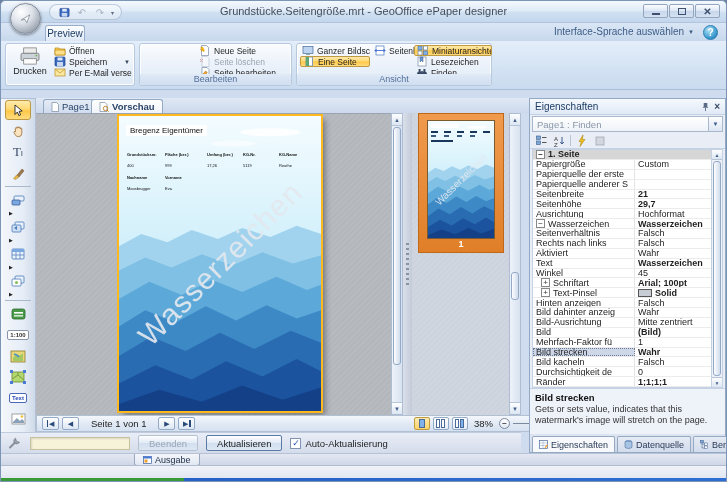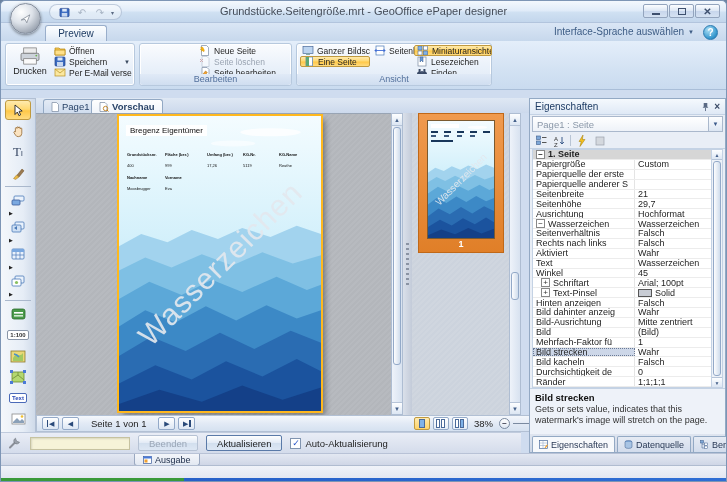--- a/index.html
+++ b/index.html
@@ -20,21 +20,21 @@
   .title{position:absolute;left:120px;right:120px;top:4px;text-align:center;font-size:11px;color:#444c58;white-space:nowrap;overflow:hidden}
   .winctl{position:absolute;right:6px;top:3px;display:flex;gap:1px}
   .wc{width:25px;height:14px;border:1px solid #93a4bd;border-radius:2px;display:flex;align-items:center;justify-content:center;
     background:linear-gradient(#fbfdff,#dde7f4 48%,#c7d6ec 52%,#d5e2f2);color:#3e506e}
   .wc .minbar{width:8px;height:2px;background:#3e506e;margin-top:6px}
   .wc .restbox{width:8px;height:7px;border:1.5px solid #3e506e}
   .wc.close{font-size:10px;font-weight:bold}
 
   
   .tabrow{position:absolute;left:0;top:22px;width:100%;height:18px;background:linear-gradient(#dae6f5,#c7d8ec)}
-  .preview-tab{position:absolute;left:44px;top:2px;width:62px;height:16px;border:1px solid #99aecb;border-bottom:none;
+  .preview-tab{position:absolute;left:44px;top:2px;width:40px;height:16px;border:1px solid #99aecb;border-bottom:none;
     border-radius:3px 3px 0 0;background:linear-gradient(#fdfeff,#eef4fb 55%,#dde8f5);
     font-size:10px;color:#1e3c64;text-align:center;line-height:15px}
   .lang{position:absolute;right:32px;top:3px;font-size:10px;color:#3e5d85;display:flex;align-items:center;gap:4px}
   .lang .caret{font-size:6px}
   .help-btn{position:absolute;right:8px;top:2px;width:15px;height:15px;border-radius:50%;border:1px solid #2a7ab0;
     background:radial-gradient(circle at 35% 30%,#aee0f5,#3a9bd0 65%,#1a70aa);color:#fff;font-size:10px;font-weight:bold;
     text-align:center;line-height:14px}
 
   
   .ribbon{position:absolute;left:0;top:40px;width:100%;height:49px;
@@ -164,21 +164,21 @@
   .pg-rows{position:absolute;left:0;top:0;right:11px;bottom:0;display:flex;flex-direction:column}
   .pg-row{flex:1;display:flex;border-bottom:1px solid #ececec;min-height:0;overflow:hidden}
   .pg-name{width:102px;flex:none;display:flex;align-items:center;font-size:9px;line-height:10px;color:#1e1e1e;
     border-right:1px solid #e4e4e4;padding-left:3px;white-space:nowrap;overflow:hidden}
   .pg-name.ind{padding-left:3px}
   .pg-name.indbox{padding-left:8px}
   .pg-box{width:9px;height:9px;flex:none;border:1px solid #888;background:#fff;font-size:8px;line-height:7px;text-align:center;
     color:#333;margin-right:3px}
   .pg-value{flex:1;display:flex;align-items:center;font-size:9px;line-height:10px;color:#1e1e1e;padding-left:3px;
     white-space:nowrap;overflow:hidden}
-  .pg-value.bold{font-weight:normal}
+  .pg-value.bold{font-weight:bold}
   .pg-cat{background:#d6d6d6}
   .pg-cat .pg-name{font-weight:bold;border-right:none;width:auto}
   .pg-sel .pg-name{background:#cdd7e8;outline:1px dotted #6a7a96;outline-offset:-1px}
   .swatch{width:14px;height:8px;flex:none;background:#c8ccd4;border:1px solid #555;margin-right:3px}
   .pg-scroll{position:absolute;right:0;top:0;bottom:0;width:11px;background:#eef2f8;border-left:1px solid #c4d2e4}
   .pg-scroll .sbtn{height:10px;font-size:5px}
   .pg-scroll .sthumb{top:11px;bottom:11px}
   .p-desc{height:46px;flex:none;background:#eef2f9;border-top:1px solid #c4d2e4;padding:3px 5px;font-size:9px;line-height:11px;color:#333}
   .p-desc b{display:block;font-size:9.5px;margin-bottom:1px;color:#111}
   .p-tabs{height:18px;flex:none;display:flex;gap:2px;padding:2px 2px 0;background:linear-gradient(#dfe5f0,#cdd6e6)}
@@ -612,21 +612,21 @@
       <div class="p-header">
         <span>Eigenschaften</span>
         <div class="spacer"></div>
         <svg width="9" height="10" viewBox="0 0 10 11">
             <path d="M3 1 h4 v4 l1.2 1.2 H1.8 L3 5 Z" fill="#5a6a84"></path>
             <rect x="4.5" y="6.5" width="1" height="3.5" fill="#5a6a84"></rect>
           </svg>
         <span class="p-x">×</span>
       </div>
       <div class="p-combo">
-        <div class="p-combo-text">Page1 : Seite</div>
+        <div class="p-combo-text">Page1 : Finden</div>
         <div class="p-combo-btn">▼</div>
       </div>
       <div class="p-toolbar">
         <div class="pt-btn">
           <svg width="11" height="11" viewBox="0 0 11 11">
               <rect x="0.5" y="1" width="4" height="3.5" fill="#7fa8d8" stroke="#3a5a8a" stroke-width=".6"></rect>
               <rect x="0.5" y="6" width="4" height="3.5" fill="#7fa8d8" stroke="#3a5a8a" stroke-width=".6"></rect>
               <path d="M6 2.5 h4.5 M6 7.5 h4.5" stroke="#555" stroke-width="1"></path>
             </svg>
         </div>

